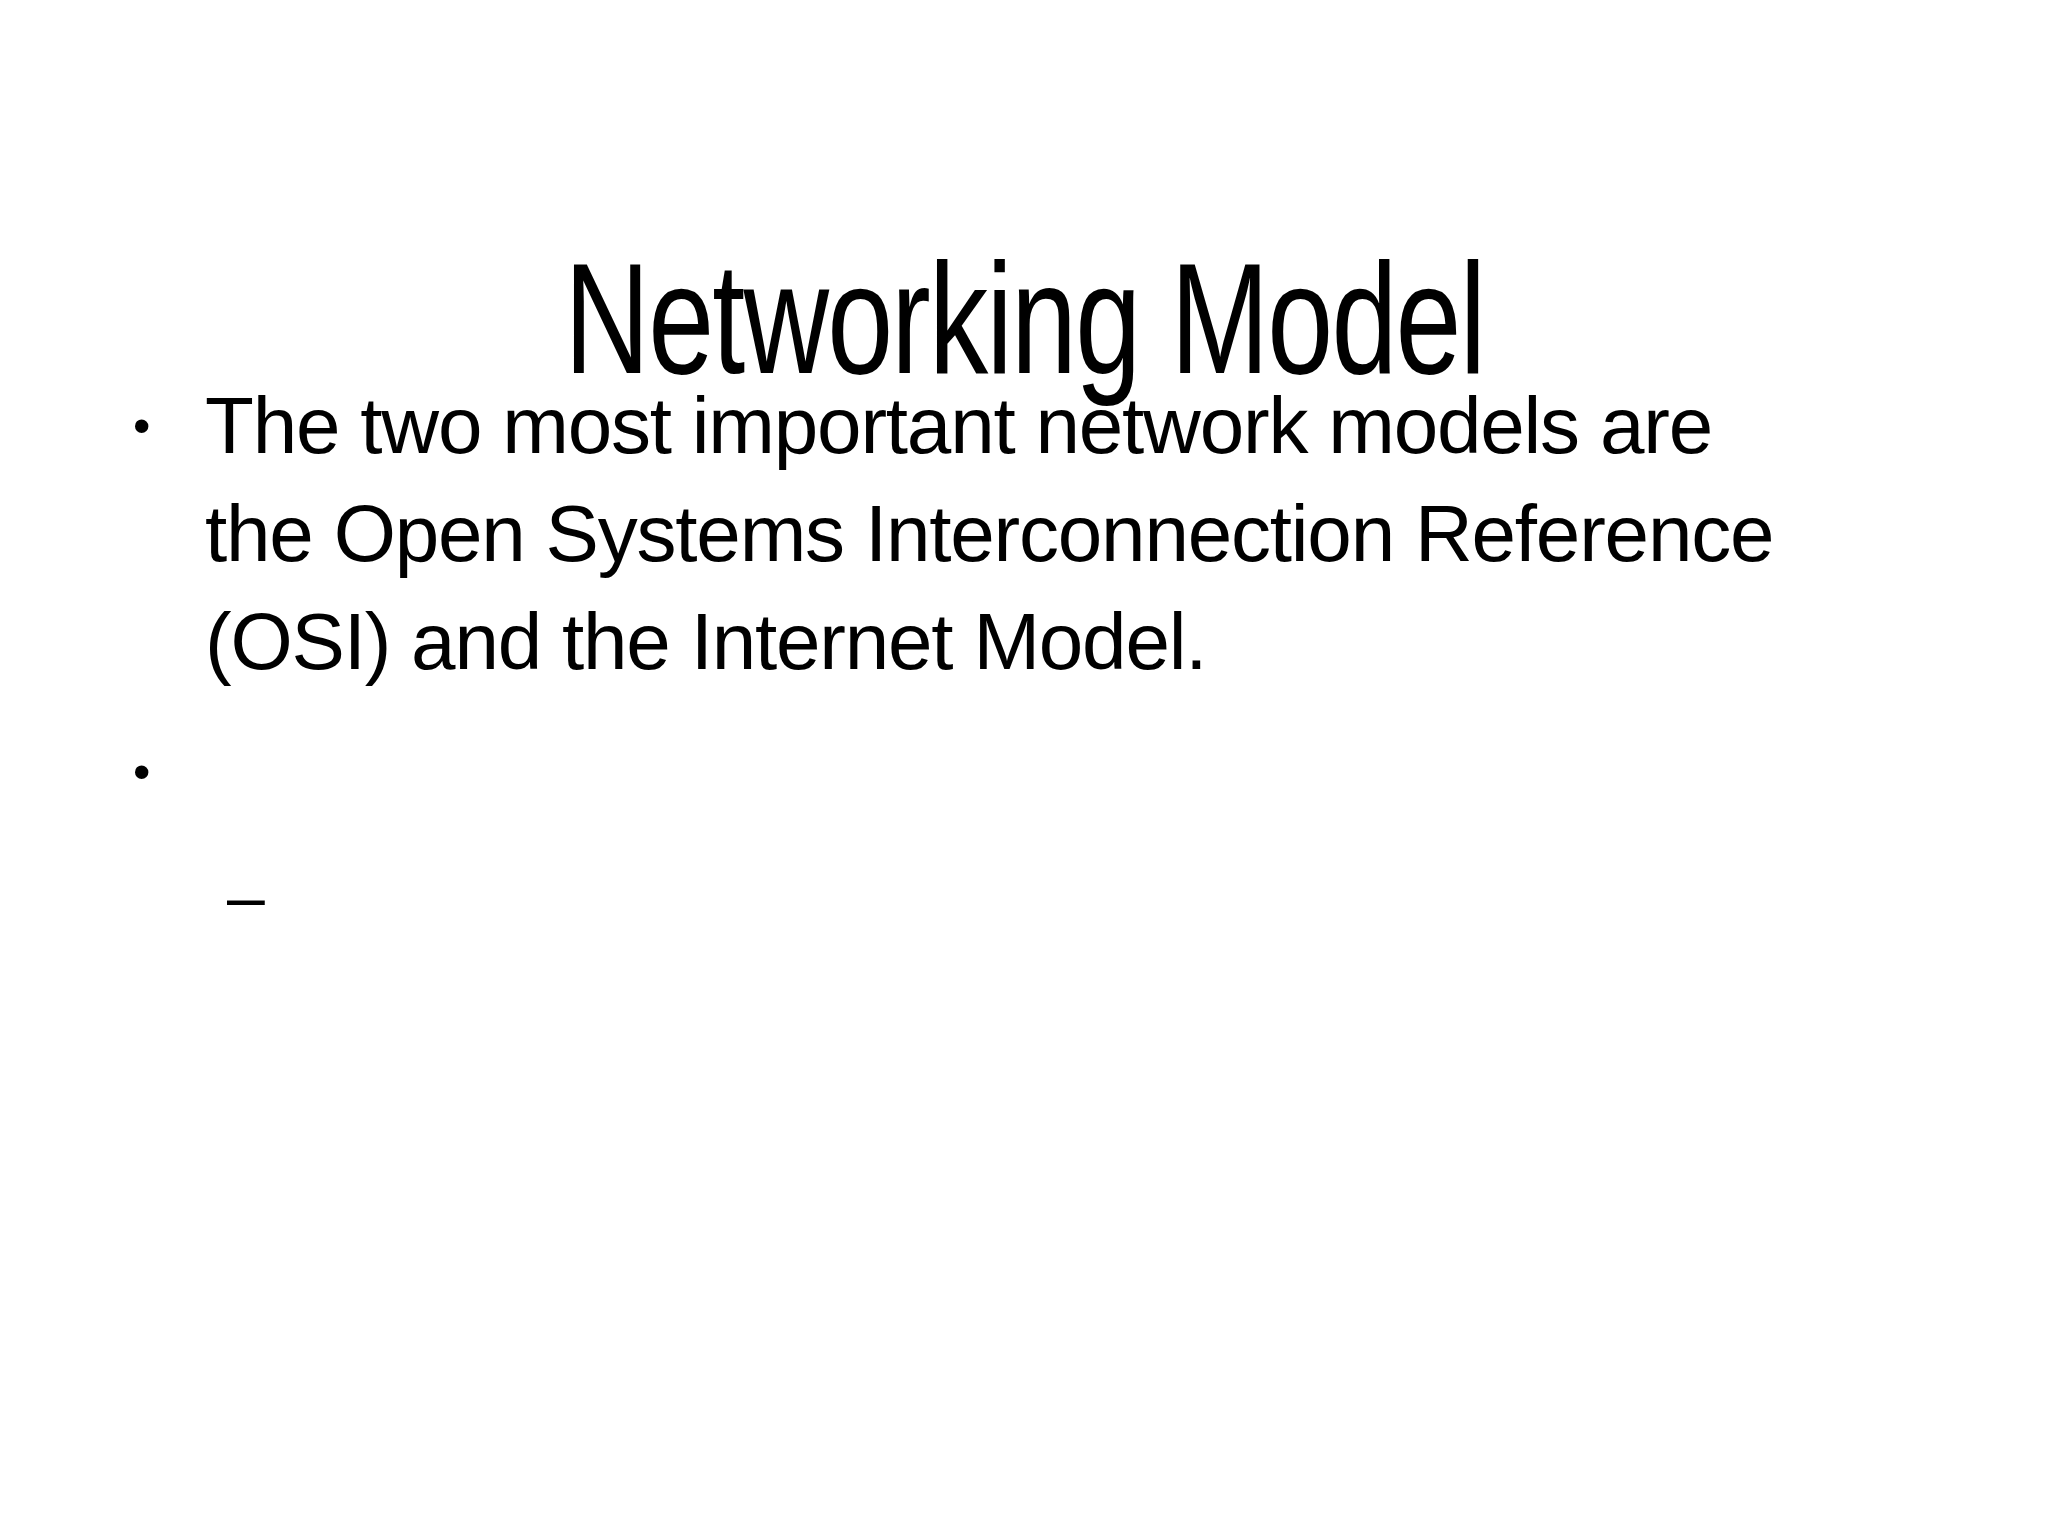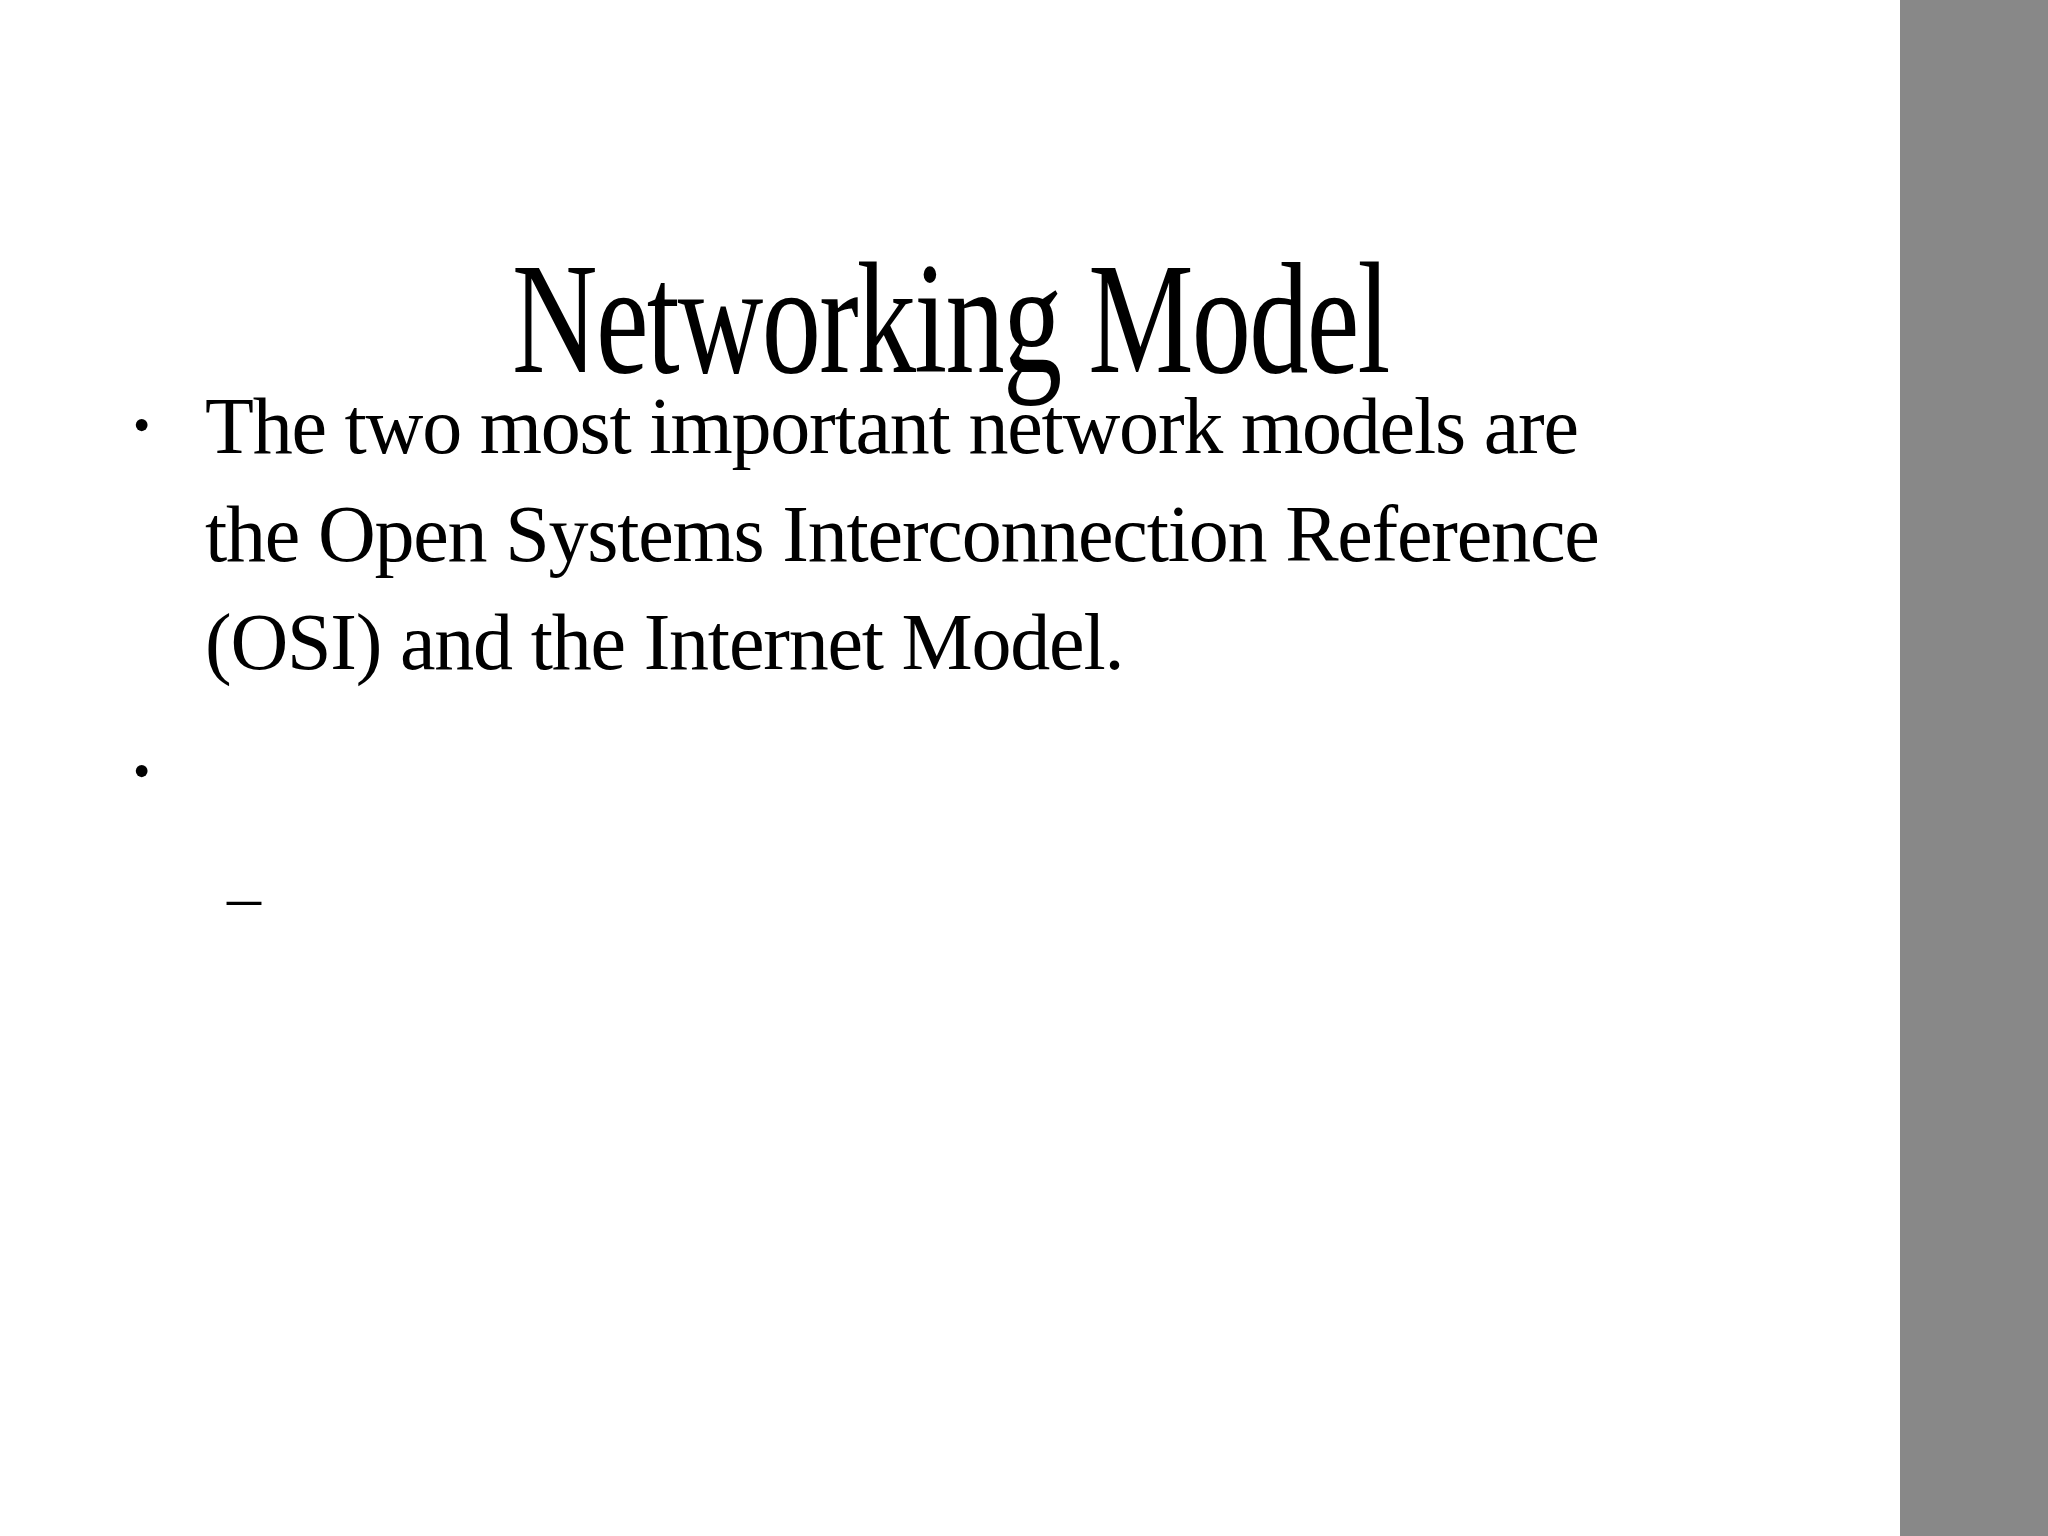--- a/index.html
+++ b/index.html
@@ -2,25 +2,25 @@
 <html><head>
 <meta charset="utf-8">
 <style>
   html, body {
     margin: 0;
     padding: 0;
     background: #888;
   }
   .slide {
     position: relative;
-    width: 1900px;
+    width: 2048px;
     height: 1536px;
     background: #ffffff;
     color: #000000;
-    font-family: Liberation Serif, serif;
+    font-family: Liberation Sans, sans-serif;
     overflow: hidden;
   }
   .slide-title {
     position: absolute;
     top: 118px;
     left: 0;
     width: 100%;
     text-align: center;
     font-size: 158px;
     font-weight: 400;

